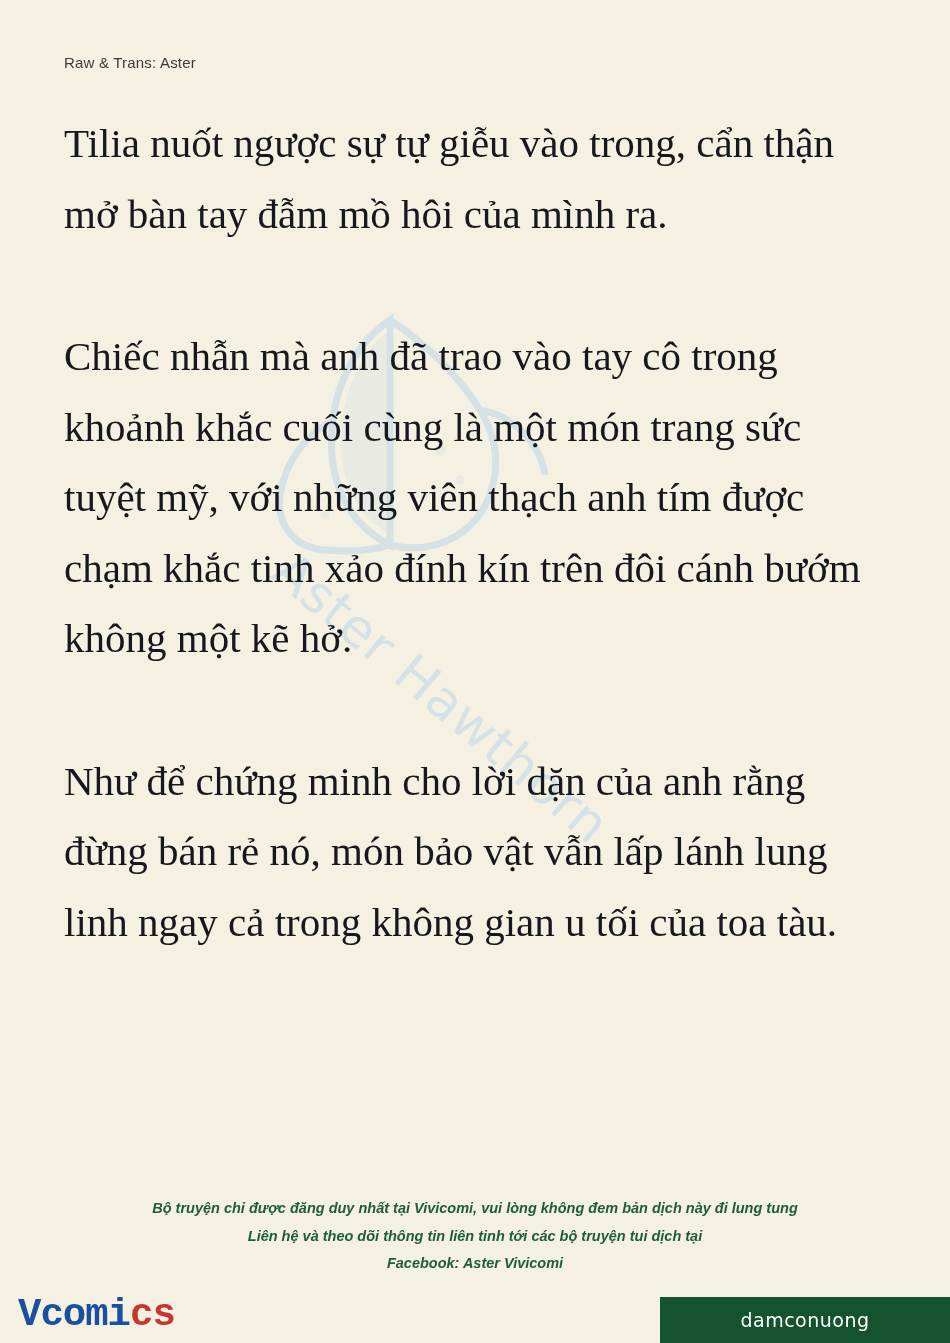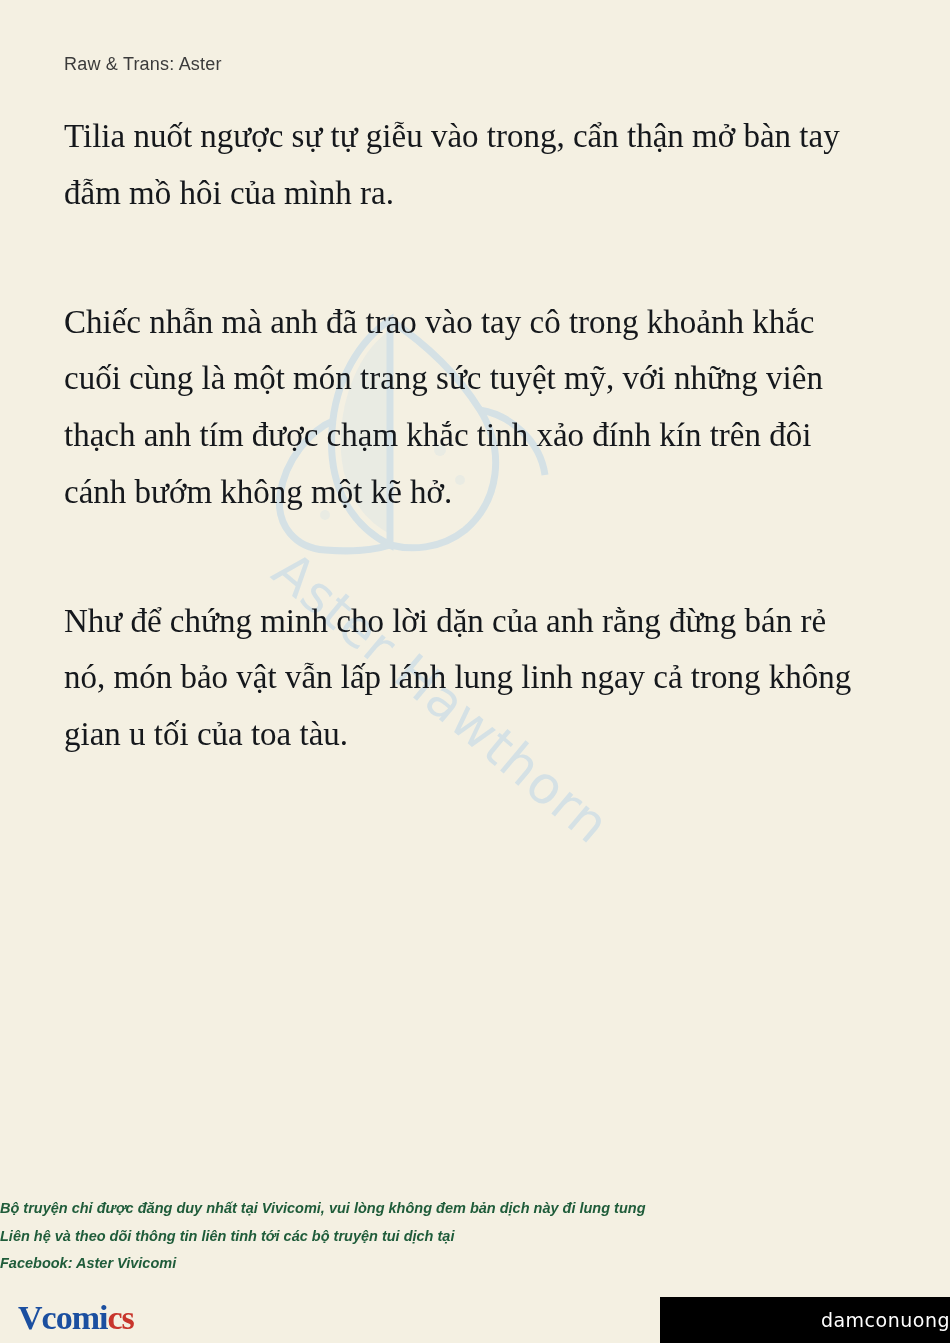--- a/index.html
+++ b/index.html
@@ -49,82 +49,82 @@
     top: 0px;
     width: 340px;
     height: 300px;
   }
 
   
   .header {
     position: absolute;
     left: 64px;
     top: 54px;
-    font-size: 18px;
+    font-size: 15px;
     color: #3b3b3b;
     letter-spacing: 0.2px;
   }
 
   
   .content {
     position: absolute;
     left: 64px;
     top: 108px;
     width: 824px;
   }
   .para {
     font-family: "Liberation Serif", serif;
-    font-size: 33px;
+    font-size: 41px;
     line-height: 1.72;
     color: #15181c;
     margin: 0 0 72px 0;
     max-width: 800px;
   }
   .para:last-child { margin-bottom: 0; }
 
   
   .footer-note {
     position: absolute;
     left: 0;
     right: 0;
     top: 1195px;
-    text-align: left;
+    text-align: center;
     color: #1f5c3a;
     font-size: 14.5px;
     font-weight: bold;
     font-style: italic;
     line-height: 1.9;
   }
   .footer-note div { white-space: nowrap; }
 
   
   .bottom-left-logo {
     position: absolute;
     left: 18px;
     bottom: 8px;
-    font-family: Liberation Serif, serif;
-    font-size: 34px;
+    font-family: Liberation Mono, monospace;
+    font-size: 39px;
     font-weight: bold;
     letter-spacing: -1px;
     line-height: 1;
   }
   .logo-v { color: #1b4fa0; }
   .logo-comi { color: #1b4fa0; }
   .logo-cs { color: #c8352c; }
 
   .bottom-right-bar {
     position: absolute;
     right: 0;
     bottom: 0;
     height: 46px;
     width: 290px;
-    background: #000000;
+    background: #14532d;
     display: flex;
     align-items: center;
-    justify-content: flex-end;
+    justify-content: center;
   }
   .bottom-right-bar span {
     font-family: "DejaVu Sans", sans-serif;
     font-size: 19px;
     color: #ffffff;
     letter-spacing: 0.5px;
   }
 </style>
 </head>
 <body>

